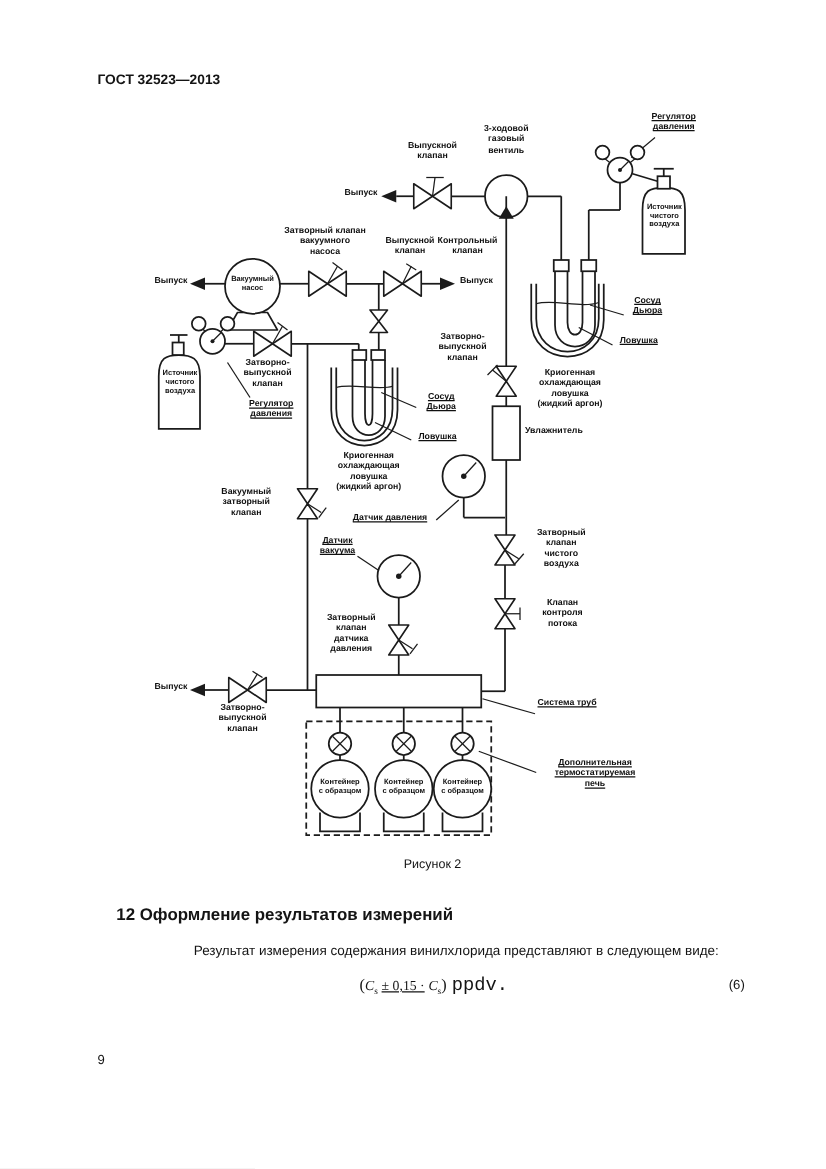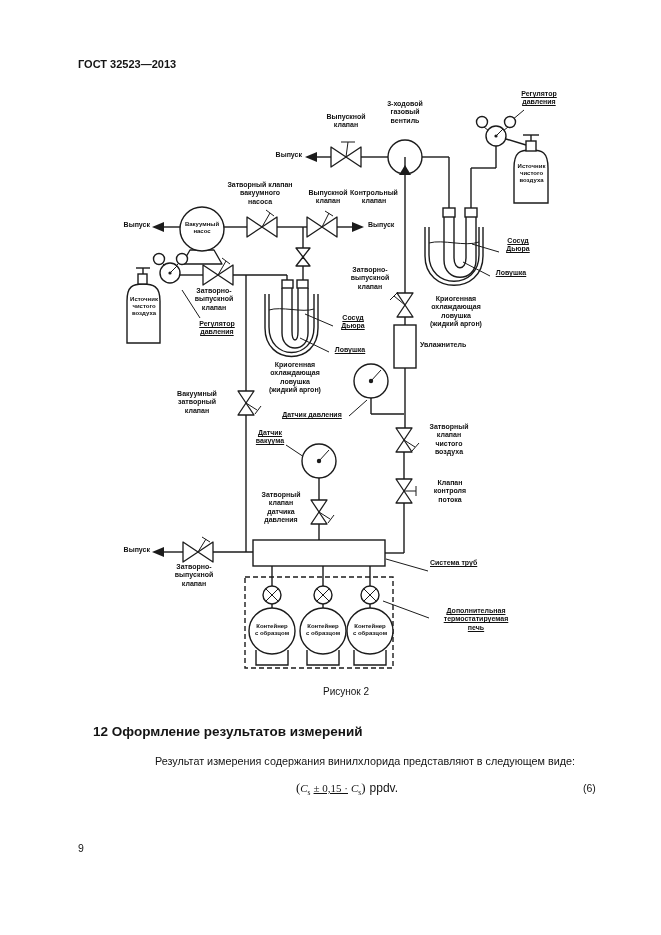--- a/index.html
+++ b/index.html
@@ -10,21 +10,21 @@
   .fig-caption{position:absolute;left:296px;top:686px;width:100px;text-align:center;
                font:10px "Liberation Sans",sans-serif;}
   .section-heading{position:absolute;left:93px;top:724px;font:bold 13.5px "Liberation Sans",sans-serif;}
   .body-text{position:absolute;left:107px;top:754px;width:450px;font:10.8px/1.3 "Liberation Sans",sans-serif;padding-left:48px;}
   .formula{position:absolute;left:247px;top:780px;width:200px;text-align:center;
            font:11px "Liberation Serif",serif;}
   .formula .paren{font-size:13px;}
   .formula .fvar{font-style:italic;font-family:"Liberation Serif",serif;}
   .formula sub{font-size:7.5px;}
   .formula .mid{margin:0 3px;text-decoration:underline;}
-  .formula .unit{margin-left:4px;font-family:Liberation Sans, sans-serif;font-size:12px;}
+  .formula .unit{margin-left:4px;font-family:Liberation Mono, monospace;font-size:15px;}
   .formula-number{position:absolute;left:583px;top:782px;font:10.5px "Liberation Sans",sans-serif;}
   .diagram-svg{position:absolute;left:0;top:0;}
   .dlabel{position:absolute;font:bold 7px/1.18 "Liberation Sans",sans-serif;color:#101010;
           text-align:center;white-space:pre-line;}
   .dlabel.ul{text-decoration:underline;}
   .dlabel.sm{font-size:6px;line-height:1.2;}
   .dlabel.la{text-align:left;}
   .dlabel.ra{text-align:right;}
   .pipe{stroke:#1b1b1b;stroke-width:1.4;fill:none;}
   .thin{stroke:#1b1b1b;stroke-width:1;fill:none;}

